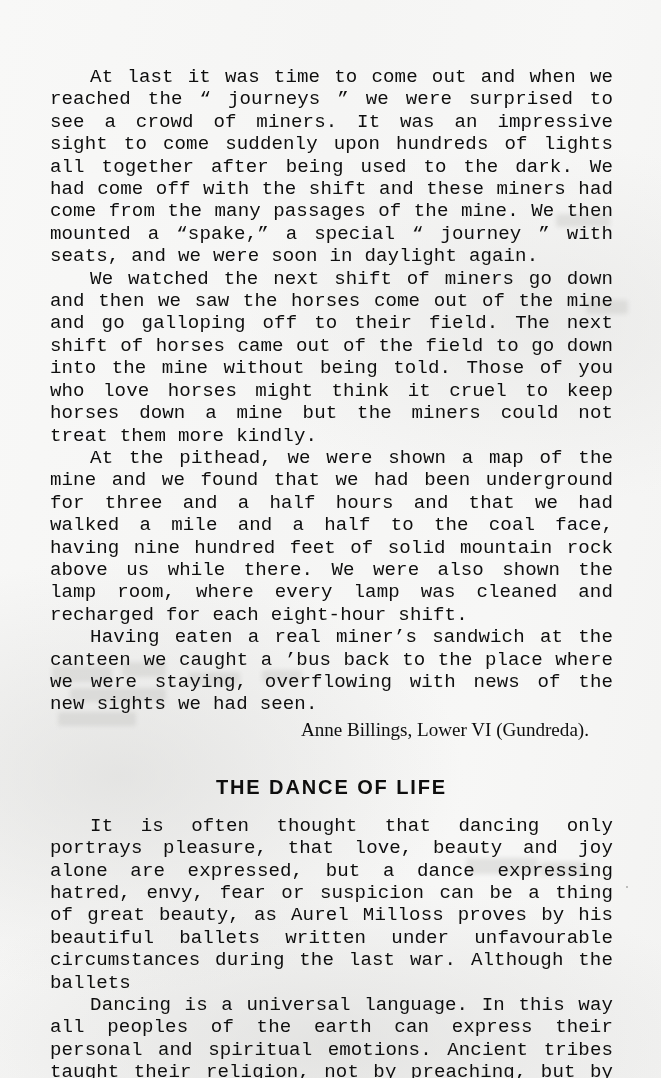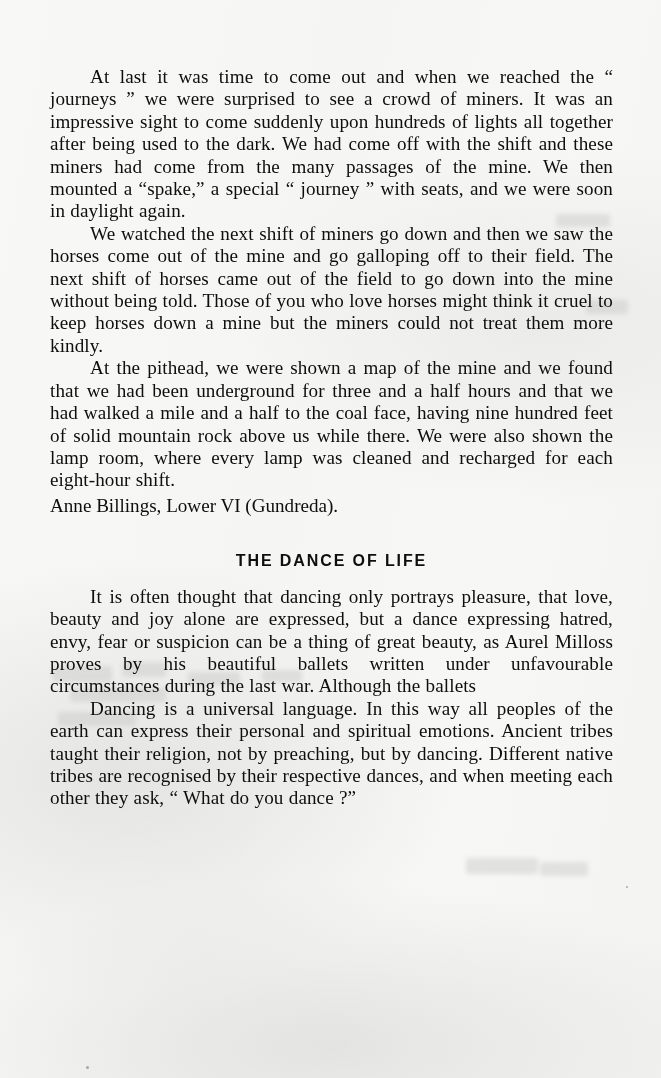--- a/index.html
+++ b/index.html
@@ -50,35 +50,37 @@
 
   p.para {
     margin: 0 0 0px 0;
     text-align: justify;
     text-align-last: left;
     text-indent: 2.1em;
     font-size: 19.1px;
     line-height: 22.4px;
     letter-spacing: 0.1px;
     word-spacing: 0.4px;
+    font-family: Liberation Mono, monospace;
     -webkit-font-smoothing: none;
   }
 
   .byline {
     margin: 2px 0 0 0;
     font-size: 19.1px;
     line-height: 24px;
+    text-align: right;
     padding-right: 24px;
     text-indent: 0;
   }
 
   h2.section-heading {
     margin: 34px 0 16px 0;
     text-align: center;
-    font-size: 16px;
+    font-size: 20px;
     font-weight: bold;
     letter-spacing: 1.9px;
     font-family: "Liberation Sans", "DejaVu Sans", sans-serif;
     text-indent: 0;
   }
 
   .folio {
     position: absolute;
     left: 0;
     right: 0;
@@ -111,20 +113,21 @@
   <div class="bleed" style="left:586px; top:300px; width:42px; height:14px;"></div>
   <div class="speck" style="left:86px; top:1066px; width:3px; height:3px;"></div>
   <div class="speck" style="left:626px; top:886px; width:2px; height:2px;"></div>
 
   <div class="textblock ink">
 
     <div>
       <p class="para">At last it was time to come out and when we reached the “ journeys ” we were surprised to see a crowd of miners.  It was an impressive sight to come suddenly upon hundreds of lights all together after being used to the dark.  We had come off with the shift and these miners had come from the many passages of the mine.  We then mounted a “spake,” a special “ journey ” with seats, and we were soon in daylight again.</p>
       <p class="para">We watched the next shift of miners go down and then we saw the horses come out of the mine and go galloping off to their field.  The next shift of horses came out of the field to go down into the mine without being told.  Those of you who love horses might think it cruel to keep horses down a mine but the miners could not treat them more kindly.</p>
       <p class="para">At the pithead, we were shown a map of the mine and we found that we had been underground for three and a half hours and that we had walked a mile and a half to the coal face, having nine hundred feet of solid mountain rock above us while there.  We were also shown the lamp room, where every lamp was cleaned and recharged for each eight-hour shift.</p>
+      <p class="para">Having eaten a real miner’s sandwich at the canteen we caught a ’bus back to the place where we were staying, overflowing with news of the new sights we had seen.</p>
       <p class="byline">Anne Billings, Lower VI (Gundreda).</p>
     </div>
 
     <div>
       <h2 class="section-heading">THE DANCE OF LIFE</h2>
       <p class="para">It is often thought that dancing only portrays pleasure, that love, beauty and joy alone are expressed, but a dance expressing hatred, envy, fear or suspicion can be a thing of great beauty, as Aurel Milloss proves by his beautiful ballets written under unfavourable circumstances during the last war.  Although the ballets</p>
       <p class="para">Dancing is a universal language.  In this way all peoples of the earth can express their personal and spiritual emotions.  Ancient tribes taught their religion, not by preaching, but by dancing.  Different native tribes are recognised by their respective dances, and when meeting each other they ask, “ What do you dance ?”</p>
     </div>
 
   </div>

